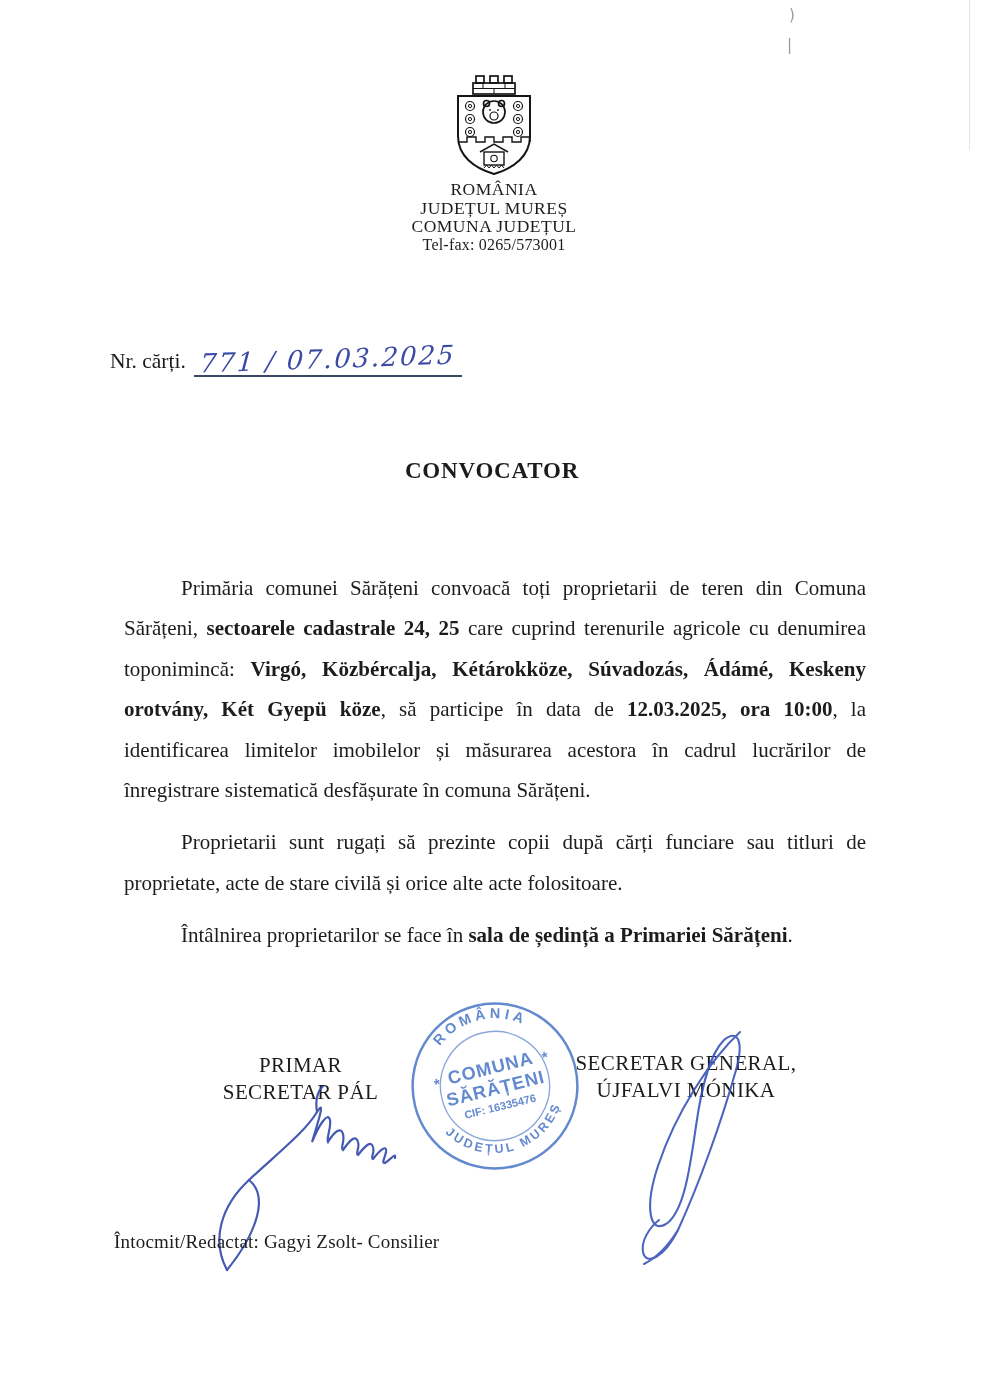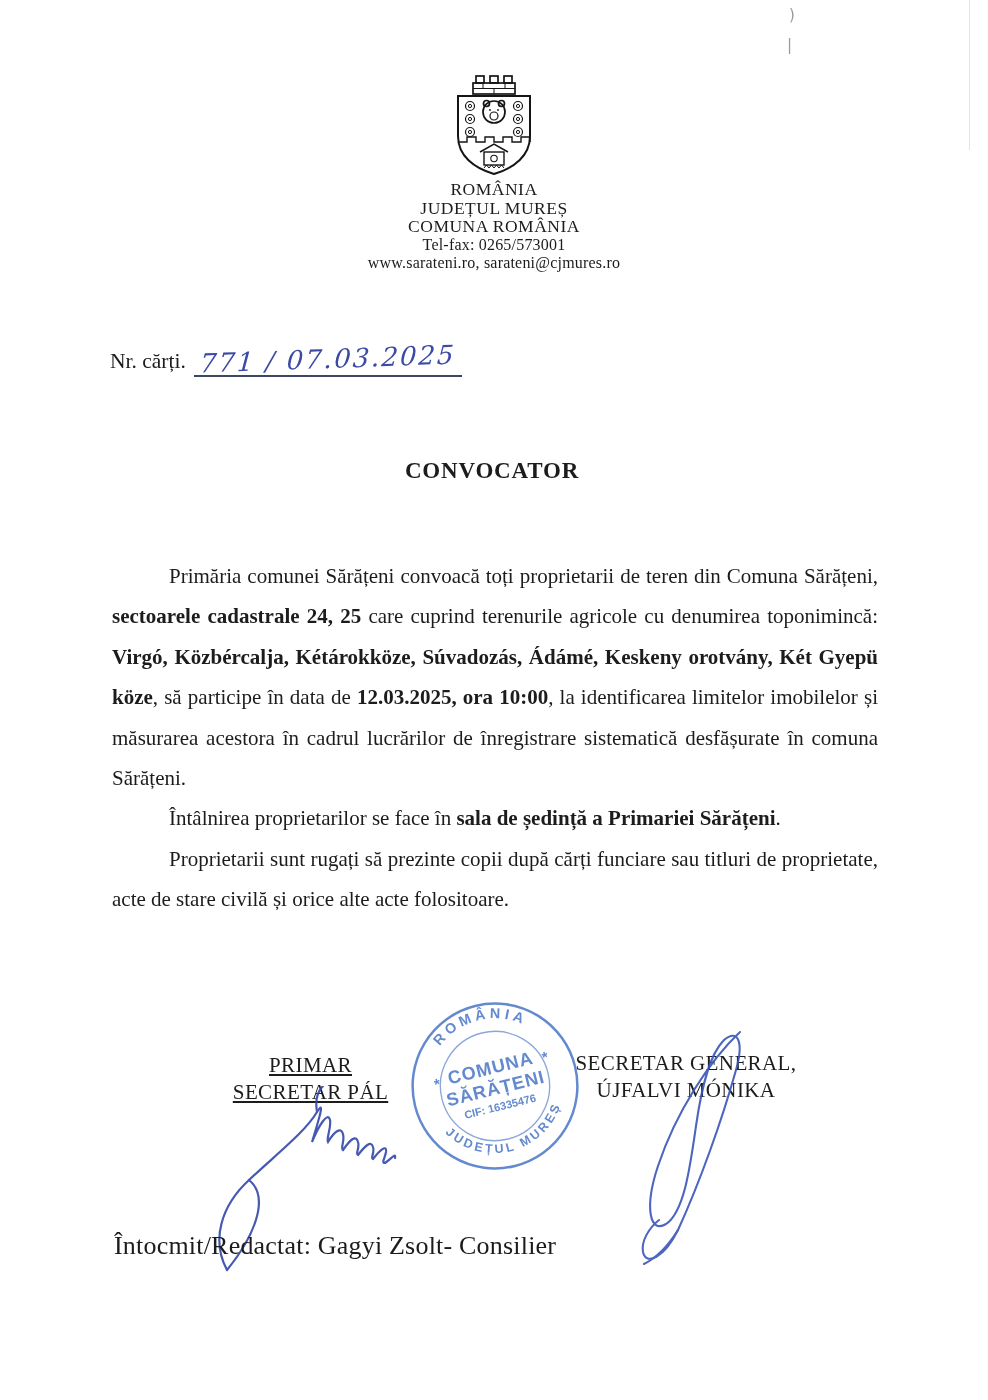--- a/index.html
+++ b/index.html
@@ -17,30 +17,30 @@
   .reg-line{display:inline-block;min-width:178px;border-bottom:2px solid #3c4764;
     margin-left:8px;padding:0 6px 1px 6px;vertical-align:baseline;}
   .hand{font-family:"DejaVu Serif",serif;font-style:italic;font-size:26px;
     letter-spacing:2px;display:inline-block;transform:rotate(-2deg) skewX(-6deg);}
   
   .title{position:absolute;top:458px;left:0;right:4px;text-align:center;
     font-size:23px;font-weight:bold;letter-spacing:.8px;}
   
   .body{position:absolute;left:112px;top:556px;width:766px;
     font-size:21px;line-height:40.4px;text-align:justify;}
-  .body p{margin:0;text-indent:57px;}
+  .body p{margin:12px;text-indent:57px;}
   
-  .sig-left{position:absolute;left:223px;top:1052px;width:175px;text-align:center;
-    font-size:21px;line-height:27px;letter-spacing:.4px;text-decoration:underline;}
+  .sig-left{position:absolute;left:213px;top:1052px;width:175px;text-align:center;
+    font-size:21px;line-height:27px;letter-spacing:.4px;}
   .sig-right{position:absolute;left:566px;top:1050px;width:240px;text-align:center;
     font-size:21px;line-height:27px;letter-spacing:.4px;}
   .stamp{position:absolute;left:404px;top:995px;opacity:.82;filter:blur(.3px);}
   .sig-svg{position:absolute;pointer-events:none;}
   
-  .footer{position:absolute;left:114px;top:1231px;font-size:26px;letter-spacing:.2px;}
+  .footer{position:absolute;left:114px;top:1231px;font-size:19px;letter-spacing:.2px;}
   
   .mark{position:absolute;color:#9a9a9a;font-size:15px;font-family:"DejaVu Sans",sans-serif;}
   .edge-line{position:absolute;left:969px;top:0;width:1px;height:150px;background:#e3e3e3;}
 </style>
 </head>
 <body>
 
 <div class="page">
 
   <span class="mark" style="left:789px;top:6px;">)</span>
@@ -84,35 +84,34 @@
 
       <path d="M16 68 h9 v-5 h9 v5 h9 v-5 h9 v5 h9 v-5 h9 v5 h9 v-5 h9 v5" stroke-width="1.4"></path>
 
       <path d="M38 78 L52 70 L66 78" stroke-width="1.5"></path>
       <rect x="42" y="78" width="20" height="13" stroke-width="1.4"></rect>
       <circle cx="52" cy="84.5" r="3.2" stroke-width="1.1"></circle>
       <path d="M42 94 l2.5 -3 2.5 3 2.5 -3 2.5 3 2.5 -3 2.5 3 2.5 -3 2.5 3" stroke-width="1"></path>
     </svg>
     <div class="h-main">ROMÂNIA</div>
     <div class="h-main">JUDEȚUL MUREȘ</div>
-    <div class="h-main">COMUNA ROMÂNIA</div>
+    <div class="h-main">COMUNA JUDEȚUL</div>
     <div class="h-sub">Tel-fax: 0265/573001</div>
-    <div class="h-sub">www.sarateni.ro, sarateni@cjmures.ro</div>
   </div>
 
   <div class="reg">
     <span>Nr. cărți.</span><span class="reg-line"><span class="hand" style="color:#3b4aa4;">771 / 07.03.2025</span></span>
   </div>
 
   <div class="title">CONVOCATOR</div>
 
   <div class="body">
     <p><span>Primăria comunei Sărățeni convoacă toți proprietarii de teren din Comuna Sărățeni, </span><b>sectoarele cadastrale 24, 25</b><span> care cuprind terenurile agricole cu denumirea toponimincă: </span><b>Virgó, Közbércalja, Kétárokköze, Súvadozás, Ádámé, Keskeny orotvány, Két Gyepü köze</b><span>, să participe în data de </span><b>12.03.2025, ora 10:00</b><span>, la identificarea limitelor imobilelor și măsurarea acestora în cadrul lucrărilor de înregistrare sistematică desfășurate în comuna Sărățeni.</span></p>
+    <p>Proprietarii sunt rugați să prezinte copii după cărți funciare sau titluri de proprietate, acte de stare civilă și orice alte acte folositoare.</p>
     <p><span>Întâlnirea proprietarilor se face în </span><b>sala de ședință a Primariei Sărățeni</b><span>.</span></p>
-    <p>Proprietarii sunt rugați să prezinte copii după cărți funciare sau titluri de proprietate, acte de stare civilă și orice alte acte folositoare.</p>
   </div>
 
   <div class="sig-left">
     <div>PRIMAR</div>
     <div>SECRETAR PÁL</div>
   </div>
 
   <div class="sig-right">
     <div>SECRETAR GENERAL,</div>
     <div>ÚJFALVI MÓNIKA</div>

